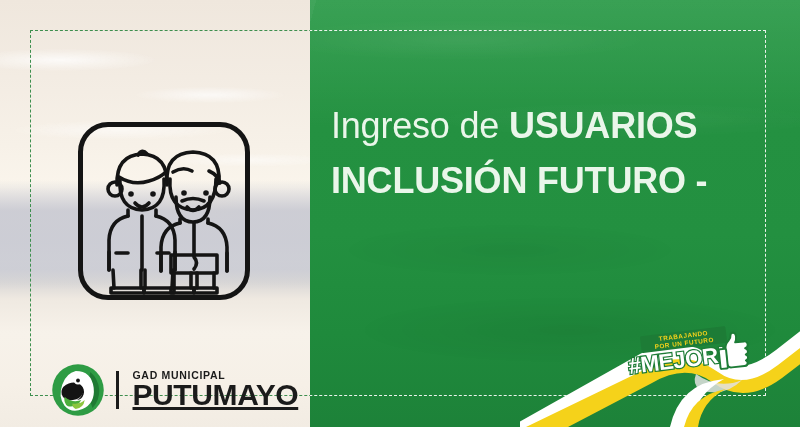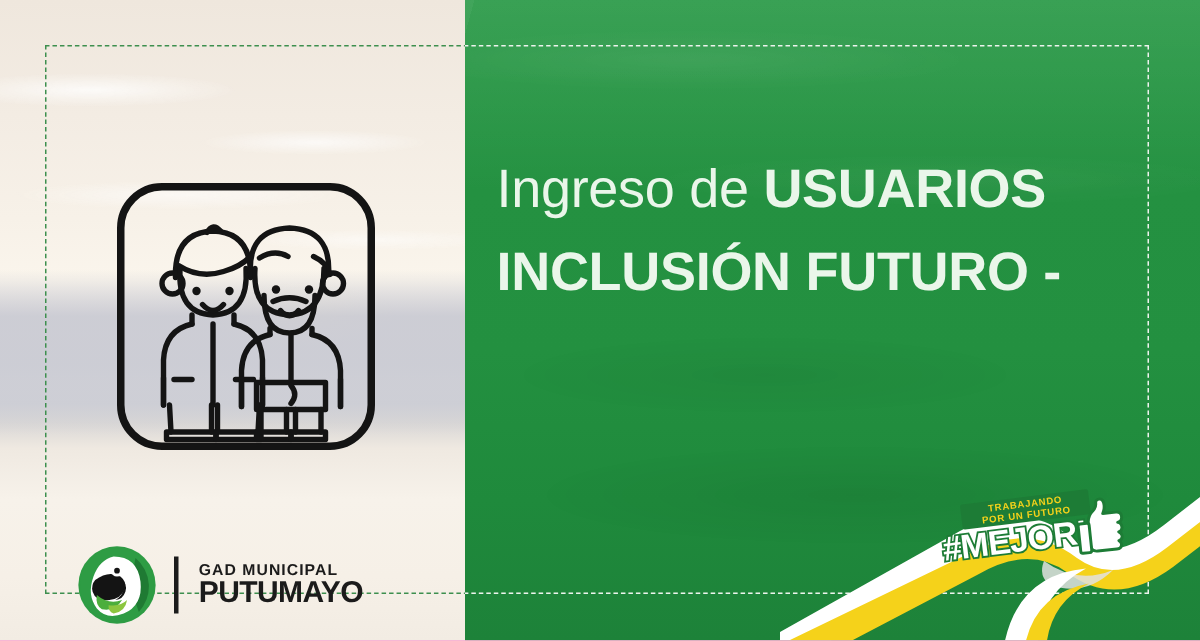--- a/index.html
+++ b/index.html
@@ -6,21 +6,21 @@
     margin: 0;
     padding: 0;
     background: #ffffff;
   }
   #banner {
     position: relative;
     width: 800px;
     height: 427px;
     overflow: hidden;
     font-family: "Liberation Sans", sans-serif;
-    background: #ec4899;
+    background: #15803d;
   }
 
   
   .photo-bg {
     position: absolute;
     inset: 0;
     background:
       linear-gradient(to bottom,
         #efe7dd 0%,
         #f3ece3 18%,
@@ -150,24 +150,25 @@
   }
   .gad-words { display: flex; flex-direction: column; line-height: 1; }
   .gad-top {
     font-size: 10.5px;
     font-weight: 700;
     letter-spacing: 0.7px;
     color: #1b1b1b;
     margin-bottom: 0;
   }
   .gad-bottom {
-    font-size: 20px;
+    font-size: 30px;
     font-weight: 700;
     letter-spacing: -0.4px;
     color: #1b1b1b;
+    text-decoration: underline;
   }
 
   
   .ribbon { position: absolute; left: 520px; top: 300px; }
 
   
   .mejor-badge {
     position: absolute;
     left: 620px;
     top: 326px;

